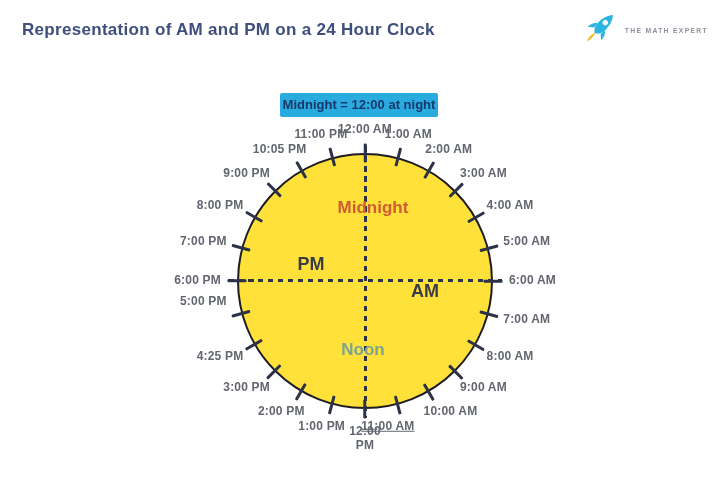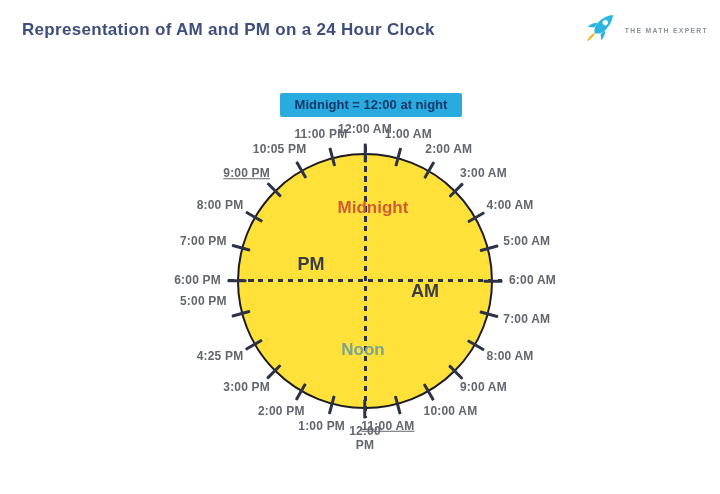--- a/index.html
+++ b/index.html
@@ -14,21 +14,21 @@
   }
   
   .logo{position:absolute;right:12px;top:8px;display:flex;align-items:center;gap:5px;}
   .logo .words{display:flex;flex-direction:column;line-height:1;}
   .brand{font-size:20px;font-weight:bold;letter-spacing:.2px;}
   .brand .cue{color:var(--brand_cyan,#2bb5e0);}
   .brand .math{color:var(--brand_yellow,#f2b722);}
   .tagline{font-size:6.8px;font-weight:bold;letter-spacing:1.3px;color:var(--tagline,#8d939b);margin-top:3px;}
   
   .banner{
-    position:absolute;width:182px;height:24px;line-height:24px;text-align:center;
+    position:absolute;width:158px;height:24px;line-height:24px;text-align:center;
     background:var(--banner_bg,#29abdf);color:var(--banner_text,#16386b);
     font-size:13px;font-weight:bold;border-radius:2px;
   }
   .banner-top{left:280px;top:93px;}
   .banner-bottom{left:281px;top:457px;}
   
   .clock-area{position:absolute;left:0;top:0;width:720px;height:494px;}
   .clock-face{
     position:absolute;left:237px;top:153px;width:256px;height:256px;border-radius:50%;
     background:var(--face,#ffe13a);border:2px solid var(--outline,#1c1c22);box-sizing:border-box;
@@ -125,21 +125,21 @@
       <div class="hour-label" style="left: 240.292px; top: 353px; transform: translate(-93.3013%, -25%);">4:25 PM</div>
       <div class="tick" style="left: 241.361px; top: 314.129px; transform: translate(-50%, -50%) rotate(255deg);"></div>
       <div class="hour-label" style="left: 225.907px; top: 300px; transform: translate(-98.2963%, -37.059%);">5:00 PM</div>
       <div class="tick" style="left: 237px; top: 281px; transform: translate(-50%, -50%) rotate(270deg);"></div>
       <div class="hour-label" style="left: 221px; top: 281px; transform: translate(-100%, -50%);">6:00 PM</div>
       <div class="tick" style="left: 241.361px; top: 247.871px; transform: translate(-50%, -50%) rotate(285deg);"></div>
       <div class="hour-label" style="left: 225.907px; top: 243.73px; transform: translate(-98.2963%, -62.941%);">7:00 PM</div>
       <div class="tick" style="left: 254.149px; top: 217px; transform: translate(-50%, -50%) rotate(300deg);"></div>
       <div class="hour-label" style="left: 240.292px; top: 209px; transform: translate(-93.3013%, -75%);">8:00 PM</div>
       <div class="tick" style="left: 274.49px; top: 190.49px; transform: translate(-50%, -50%) rotate(315deg);"></div>
-      <div class="hour-label" style="left: 263.177px; top: 179.177px; transform: translate(-85.3553%, -85.3553%); text-decoration: underline;">9:00 PM</div>
+      <div class="hour-label" style="left: 263.177px; top: 179.177px; transform: translate(-85.3553%, -85.3553%);">9:00 PM</div>
       <div class="tick" style="left: 301px; top: 170.149px; transform: translate(-50%, -50%) rotate(330deg);"></div>
       <div class="hour-label" style="left: 293px; top: 156.292px; transform: translate(-75%, -93.3013%);">10:05 PM</div>
       <div class="tick" style="left: 331.871px; top: 157.361px; transform: translate(-50%, -50%) rotate(345deg);"></div>
       <div class="hour-label" style="left: 327.73px; top: 141.907px; transform: translate(-62.941%, -98.2963%);">11:00 PM</div>
     </div>
 
 
 </div>
 
 </body></html>

